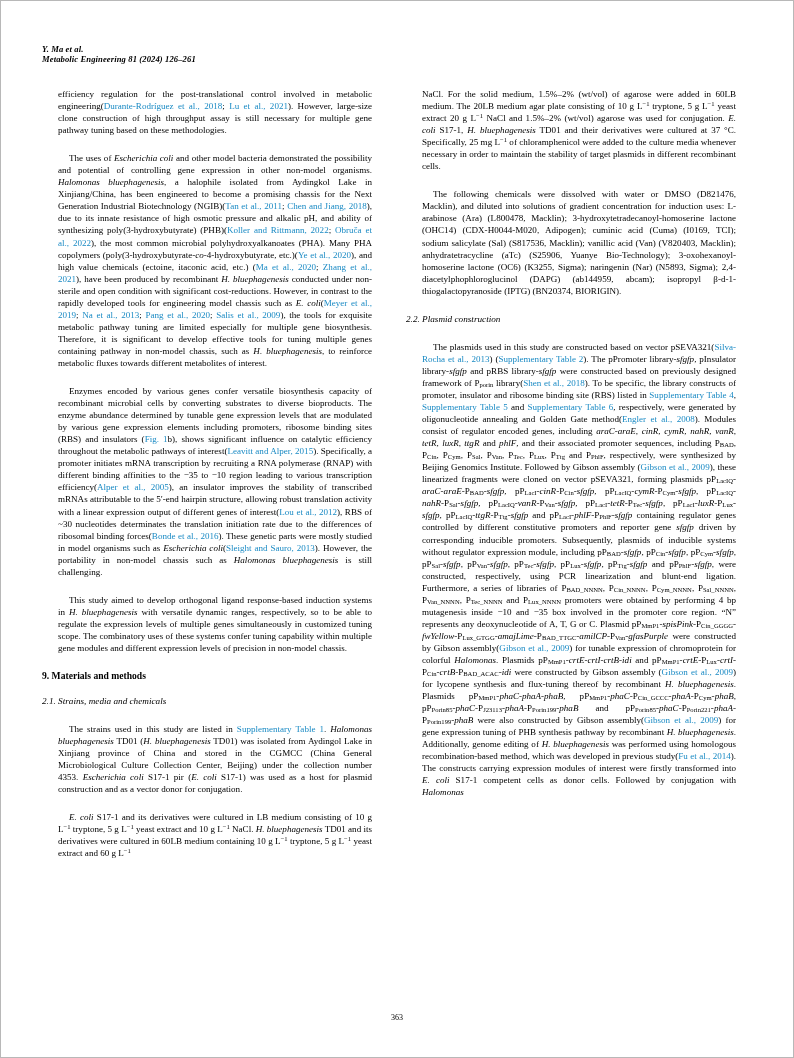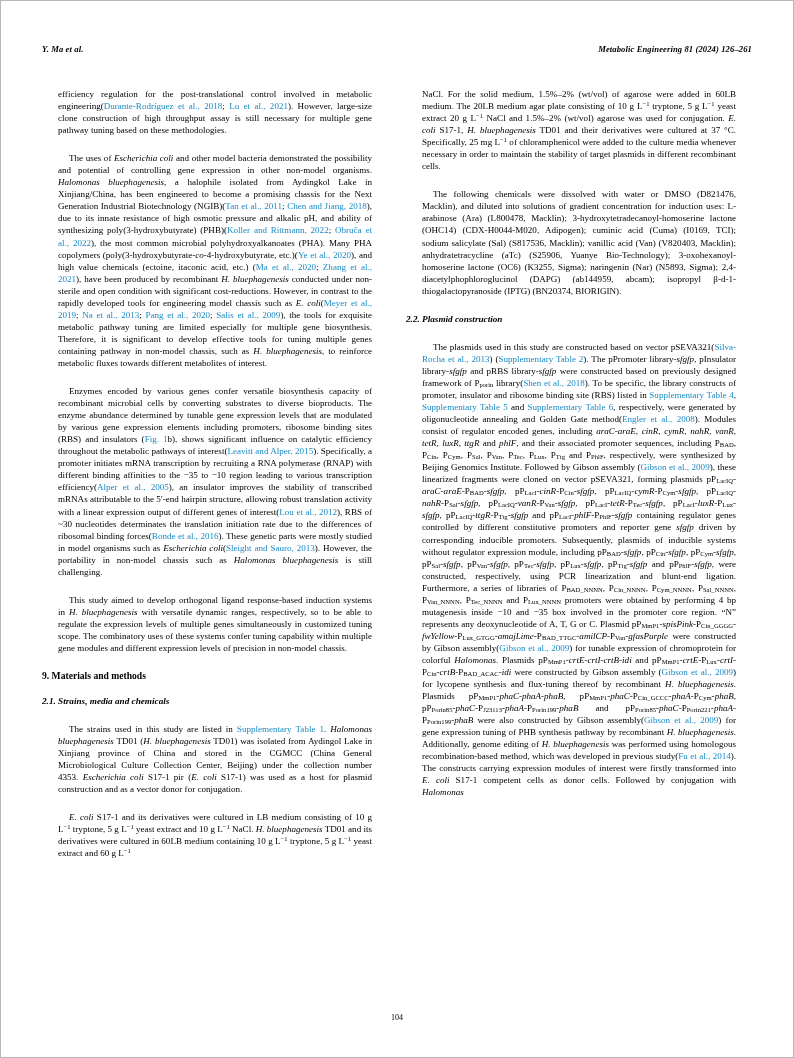--- a/index.html
+++ b/index.html
@@ -32,20 +32,21 @@
     right: 42px;
     height: 14px;
     font-size: 8.6px;
     font-style: italic;
     font-weight: bold;
     color: #000;
     display: flex;
     justify-content: space-between;
     align-items: baseline;
     letter-spacing: .1px;
+    flex-direction: column;
   }
   .columns {
     position: absolute;
     top: 72px;
     left: 42px;
     right: 42px;
     bottom: 72px;
     display: flex;
     gap: 18px;
   }
@@ -69,21 +70,21 @@
     margin: 13px 0 9px 0;
     font-size: 9.6px;
     font-weight: bold;
     line-height: 12px;
     text-indent: 0;
     text-align: left;
   }
   h3.subsec {
     margin: 13px 0 9px 0;
     font-size: 9.2px;
-    font-weight: bold;
+    font-weight: normal;
     font-style: italic;
     line-height: 12px;
     text-indent: 0;
     text-align: left;
   }
   .ref {
     color: #1a8ac4;
   }
   i, em { font-style: italic; }
   sub { font-size: 6.6px; vertical-align: -0.22em; line-height: 0; }
@@ -137,14 +138,14 @@
 
       <p><span>The following chemicals were dissolved with water or DMSO (D821476, Macklin), and diluted into solutions of gradient concentration for induction uses: L-arabinose (Ara) (L800478, Macklin); 3-hydroxytetradecanoyl-homoserine lactone (OHC14) (CDX-H0044-M020, Adipogen); cuminic acid (Cuma) (I0169, TCI); sodium salicylate (Sal) (S817536, Macklin); vanillic acid (Van) (V820403, Macklin); anhydratetracycline (aTc) (S25906, Yuanye Bio-Technology); 3-oxohexanoyl-homoserine lactone (OC6) (K3255, Sigma); naringenin (Nar) (N5893, Sigma); 2,4-diacetylphophloroglucinol (DAPG) (ab144959, abcam); isopropyl β-d-1-thiogalactopyranoside (IPTG) (BN20374, BIORIGIN).</span></p>
 
       <h3 class="subsec">2.2. Plasmid construction</h3>
 
       <p><span>The plasmids used in this study are constructed based on vector pSEVA321(</span><span class="ref">Silva-Rocha et al., 2013</span><span>) (</span><span class="ref">Supplementary Table 2</span><span>). The pPromoter library-</span><i>sfgfp</i><span>, pInsulator library-</span><i>sfgfp</i><span> and pRBS library-</span><i>sfgfp</i><span> were constructed based on previously designed framework of P</span><sub>porin</sub><span> library(</span><span class="ref">Shen et al., 2018</span><span>). To be specific, the library constructs of promoter, insulator and ribosome binding site (RBS) listed in </span><span class="ref">Supplementary Table 4</span><span>, </span><span class="ref">Supplementary Table 5</span><span> and </span><span class="ref">Supplementary Table 6</span><span>, respectively, were generated by oligonucleotide annealing and Golden Gate method(</span><span class="ref">Engler et al., 2008</span><span>). Modules consist of regulator encoded genes, including </span><i>araC-araE</i><span>, </span><i>cinR</i><span>, </span><i>cymR</i><span>, </span><i>nahR</i><span>, </span><i>vanR</i><span>, </span><i>tetR</i><span>, </span><i>luxR</i><span>, </span><i>ttgR</i><span> and </span><i>phlF</i><span>, and their associated promoter sequences, including P</span><sub>BAD</sub><span>, P</span><sub>Cin</sub><span>, P</span><sub>Cym</sub><span>, P</span><sub>Sal</sub><span>, P</span><sub>Van</sub><span>, P</span><sub>Tec</sub><span>, P</span><sub>Lux</sub><span>, P</span><sub>Ttg</sub><span> and P</span><sub>PhlF</sub><span>, respectively, were synthesized by Beijing Genomics Institute. Followed by Gibson assembly (</span><span class="ref">Gibson et al., 2009</span><span>), these linearized fragments were cloned on vector pSEVA321, forming plasmids pP</span><sub>LacIQ</sub><span>-</span><i>araC-araE</i><span>-P</span><sub>BAD</sub><span>-</span><i>sfgfp</i><span>, pP</span><sub>LacI</sub><span>-</span><i>cinR</i><span>-P</span><sub>Cin</sub><span>-</span><i>sfgfp</i><span>, pP</span><sub>LacIQ</sub><span>-</span><i>cymR</i><span>-P</span><sub>Cym</sub><span>-</span><i>sfgfp</i><span>, pP</span><sub>LacIQ</sub><span>-</span><i>nahR</i><span>-P</span><sub>Sal</sub><span>-</span><i>sfgfp</i><span>, pP</span><sub>LacIQ</sub><span>-</span><i>vanR</i><span>-P</span><sub>Van</sub><span>-</span><i>sfgfp</i><span>, pP</span><sub>LacI</sub><span>-</span><i>tetR</i><span>-P</span><sub>Tec</sub><span>-</span><i>sfgfp</i><span>, pP</span><sub>LacI</sub><span>-</span><i>luxR</i><span>-P</span><sub>Lux</sub><span>-</span><i>sfgfp</i><span>, pP</span><sub>LacIQ</sub><span>-</span><i>ttgR</i><span>-P</span><sub>Ttg</sub><span>-</span><i>sfgfp</i><span> and pP</span><sub>LacI</sub><span>-</span><i>phlF</i><span>-P</span><sub>PhlF</sub><span>-</span><i>sfgfp</i><span> containing regulator genes controlled by different constitutive promoters and reporter gene </span><i>sfgfp</i><span> driven by corresponding inducible promoters. Subsequently, plasmids of inducible systems without regulator expression module, including pP</span><sub>BAD</sub><span>-</span><i>sfgfp</i><span>, pP</span><sub>Cin</sub><span>-</span><i>sfgfp</i><span>, pP</span><sub>Cym</sub><span>-</span><i>sfgfp</i><span>, pP</span><sub>Sal</sub><span>-</span><i>sfgfp</i><span>, pP</span><sub>Van</sub><span>-</span><i>sfgfp</i><span>, pP</span><sub>Tec</sub><span>-</span><i>sfgfp</i><span>, pP</span><sub>Lux</sub><span>-</span><i>sfgfp</i><span>, pP</span><sub>Ttg</sub><span>-</span><i>sfgfp</i><span> and pP</span><sub>PhlF</sub><span>-</span><i>sfgfp</i><span>, were constructed, respectively, using PCR linearization and blunt-end ligation. Furthermore, a series of libraries of P</span><sub>BAD_NNNN</sub><span>, P</span><sub>Cin_NNNN</sub><span>, P</span><sub>Cym_NNNN</sub><span>, P</span><sub>Sal_NNNN</sub><span>, P</span><sub>Van_NNNN</sub><span>, P</span><sub>Tec_NNNN</sub><span> and P</span><sub>Lux_NNNN</sub><span> promoters were obtained by performing 4 bp mutagenesis inside −10 and −35 box involved in the promoter core region. “N” represents any deoxynucleotide of A, T, G or C. Plasmid pP</span><sub>MmP1</sub><span>-</span><i>spisPink</i><span>-P</span><sub>Cin_GGGG</sub><span>-</span><i>fwYellow</i><span>-P</span><sub>Lux_GTGG</sub><span>-</span><i>amajLime</i><span>-P</span><sub>BAD_TTGC</sub><span>-</span><i>amilCP</i><span>-P</span><sub>Van</sub><span>-</span><i>gfasPurple</i><span> were constructed by Gibson assembly(</span><span class="ref">Gibson et al., 2009</span><span>) for tunable expression of chromoprotein for colorful </span><i>Halomonas</i><span>. Plasmids pP</span><sub>MmP1</sub><span>-</span><i>crtE-crtI-crtB-idi</i><span> and pP</span><sub>MmP1</sub><span>-</span><i>crtE</i><span>-P</span><sub>Lux</sub><span>-</span><i>crtI</i><span>-P</span><sub>Cin</sub><span>-</span><i>crtB</i><span>-P</span><sub>BAD_ACAC</sub><span>-</span><i>idi</i><span> were constructed by Gibson assembly (</span><span class="ref">Gibson et al., 2009</span><span>) for lycopene synthesis and flux-tuning thereof by recombinant </span><i>H. bluephagenesis</i><span>. Plasmids pP</span><sub>MmP1</sub><span>-</span><i>phaC-phaA-phaB</i><span>, pP</span><sub>MmP1</sub><span>-</span><i>phaC</i><span>-P</span><sub>Cin_GCCC</sub><span>-</span><i>phaA</i><span>-P</span><sub>Cym</sub><span>-</span><i>phaB</i><span>, pP</span><sub>Porin85</sub><span>-</span><i>phaC</i><span>-P</span><sub>J23113</sub><span>-</span><i>phaA</i><span>-P</span><sub>Porin199</sub><span>-</span><i>phaB</i><span> and pP</span><sub>Porin85</sub><span>-</span><i>phaC</i><span>-P</span><sub>Porin221</sub><span>-</span><i>phaA</i><span>-P</span><sub>Porin199</sub><span>-</span><i>phaB</i><span> were also constructed by Gibson assembly(</span><span class="ref">Gibson et al., 2009</span><span>) for gene expression tuning of PHB synthesis pathway by recombinant </span><i>H. bluephagenesis</i><span>. Additionally, genome editing of </span><i>H. bluephagenesis</i><span> was performed using homologous recombination-based method, which was developed in previous study(</span><span class="ref">Fu et al., 2014</span><span>). The constructs carrying expression modules of interest were firstly transformed into </span><i>E. coli</i><span> S17-1 competent cells as donor cells. Followed by conjugation with </span><i>Halomonas</i></p>
 
     </div>
   </div>
 
-  <div class="folio">104</div>
+  <div class="folio">363</div>
 </div>
 
 </body></html>

